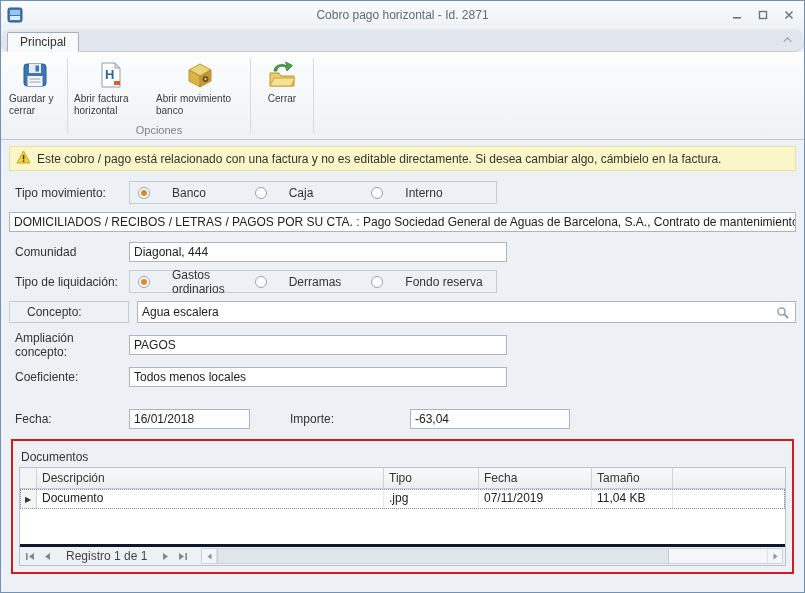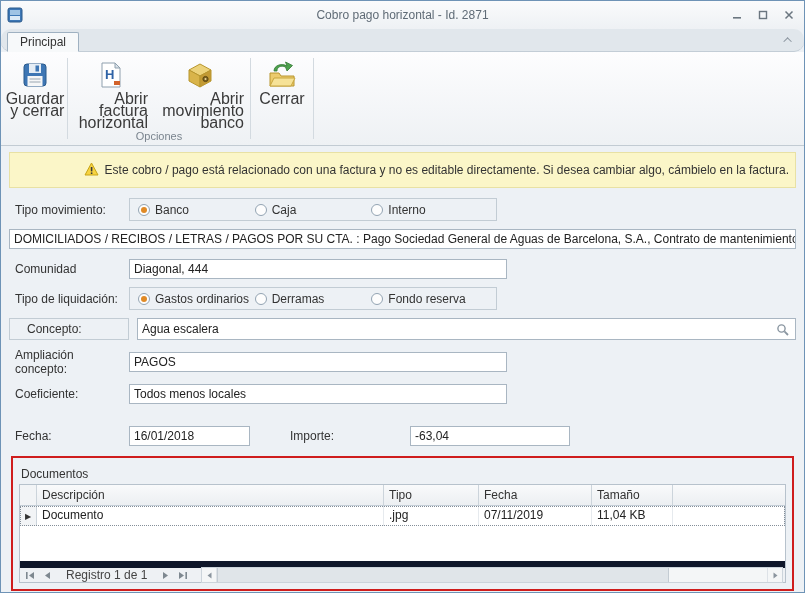--- a/index.html
+++ b/index.html
@@ -56,49 +56,48 @@
   .rgroup-buttons { display:flex; flex:1; }
   .rgroup-caption {
     height:15px; text-align:center; font-size:11px; color:#7a848e; line-height:13px;
   }
   .rsep { width:1px; background:#d3dae0; margin:4px 2px 6px 2px; }
   .rbtn {
     display:flex; flex-direction:column; align-items:center; padding:4px 3px 0 3px;
     border:1px solid transparent; border-radius:2px; cursor:default;
   }
   .ricon { height:32px; display:flex; align-items:center; justify-content:center; margin-bottom:2px; }
-  .rlabel { font-size:16px; line-height:12px; text-align:right; color:#3a3a3a; }
+  .rlabel { font-size:10px; line-height:12px; text-align:left; color:#3a3a3a; }
   .w58 { width:60px; } .w80 { width:82px; } .w94 { width:96px; } .w56 { width:58px; }
 
   
   .client { flex:1; background:#edf1f5; padding:6px 8px 0 8px; display:flex; flex-direction:column; }
 
   .warning {
-    height:36px; background:#fbf6c8; border:1px solid #e8e1a4;
+    height:25px; background:#fbf6c8; border:1px solid #e8e1a4;
     display:flex; align-items:center; padding:0 6px; gap:6px; margin-bottom:10px;
     color:#333;
-    justify-content:flex-end;
   }
 
   .frow { display:flex; align-items:center; margin-bottom:8px; }
   .flabel { width:120px; flex:0 0 120px; color:#333; padding-left:6px; }
   .field {
     height:20px; border:1px solid #a9b6c2; background:#fff;
     display:flex; align-items:center; padding:0 4px; overflow:hidden; white-space:nowrap;
     color:#222;
   }
   .fullfield { margin-bottom:10px; }
   .w-mid { width:378px; }
   .w-short { width:121px; }
   .w-imp { width:160px; }
 
   .radiobox {
     width:368px; height:23px; border:1px solid #c2ccd4; display:flex; align-items:center; padding:0 8px;
   }
-  .radio-item { display:flex; align-items:center; gap:5px; width:122px; }
+  .radio-item { display:flex; align-items:center; gap:22px; width:122px; }
   .radio-circle {
     width:12px; height:12px; border:1px solid #93a4b3; border-radius:50%;
     background:#fdfdfd; display:flex; align-items:center; justify-content:center; flex:0 0 12px;
   }
   .radio-item.selected .radio-circle::after {
     content:""; width:6px; height:6px; border-radius:50%; background:#e08a26;
   }
 
   .concepto-labelbox {
     width:120px; flex:0 0 120px; height:22px; border:1px solid #c2ccd4;
@@ -141,21 +140,21 @@
     border-right:1px solid #e6eaee; padding:0 0 0 5px; line-height:19px; color:#222;
     overflow:hidden; white-space:nowrap;
   }
   .rcell.c-ind { display:flex; align-items:center; justify-content:center; padding:0;
     border-right:1px solid #ccd4db; background:#f2f4f6; outline:none; }
   .row-arrow { font-size:8px; color:#333; }
   .grid-empty { flex:1; background:#fff; }
 
   .navbar {
     flex:0 0 21px; height:21px; display:flex; align-items:center;
-    background:#eef1f4; border-top:7px solid #0f172a; padding:0 2px;
+    background:#eef1f4; border-top:3px solid #0f172a; padding:0 2px;
   }
   .navbtn { width:17px; height:17px; display:flex; align-items:center; justify-content:center; }
   .nav-text { margin:0 10px; color:#444; white-space:nowrap; }
   .hscroll {
     flex:1; height:16px; margin-left:10px; border:1px solid #ccd4db; background:#f4f6f7;
     display:flex; align-items:stretch;
   }
   .harrow { width:15px; display:flex; align-items:center; justify-content:center; border-right:1px solid #dde2e7; }
   .harrow.right { border-right:none; border-left:1px solid #dde2e7; }
   .hthumb { flex:0 0 78%; background:#e0e5e9; border-left:1px solid #c4ccd3; border-right:1px solid #c4ccd3; }

